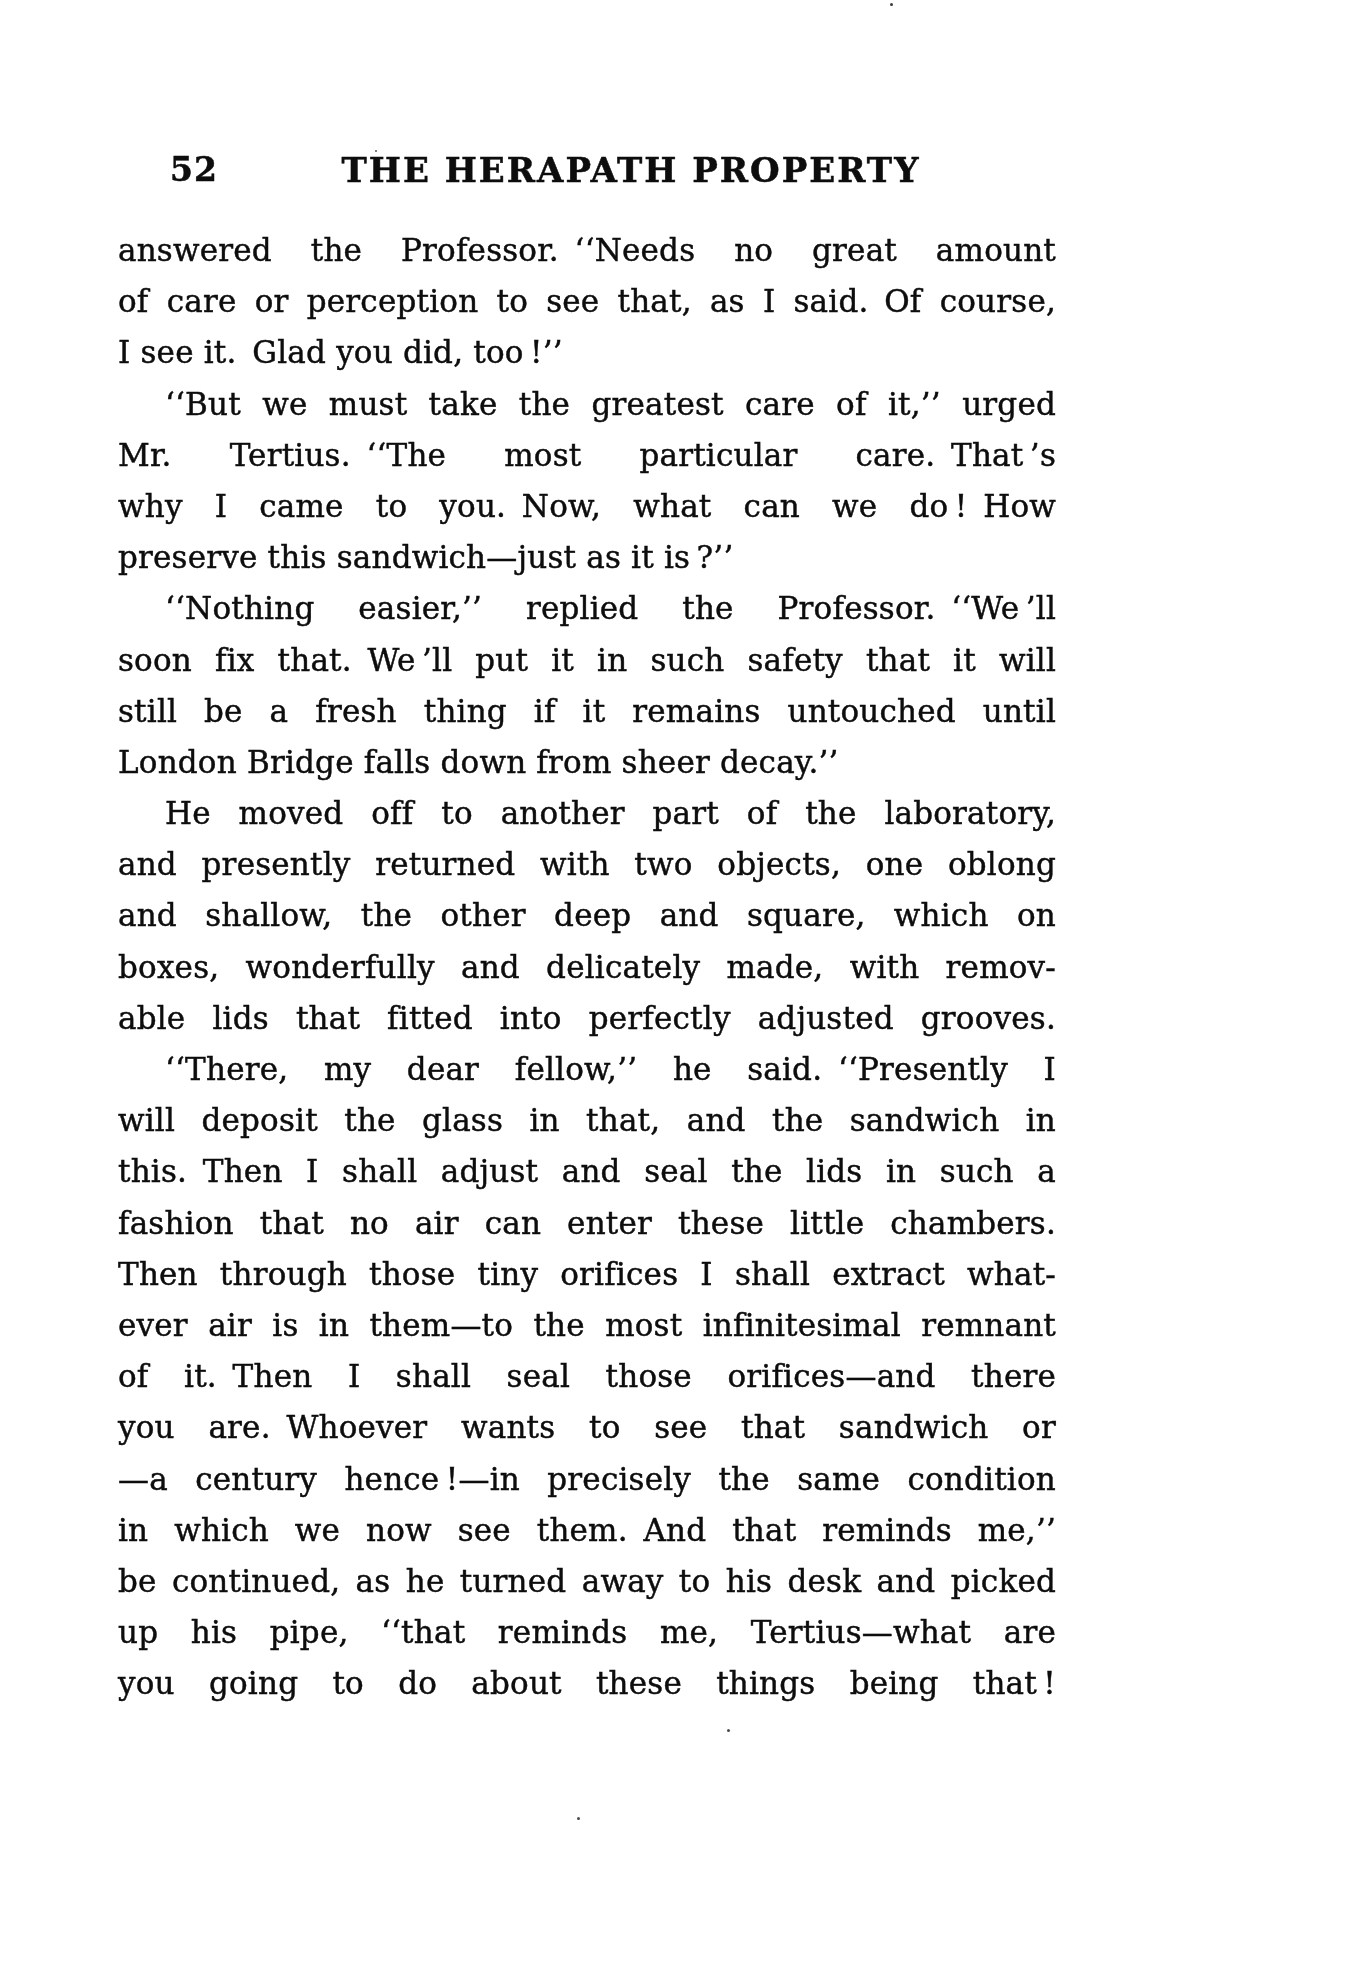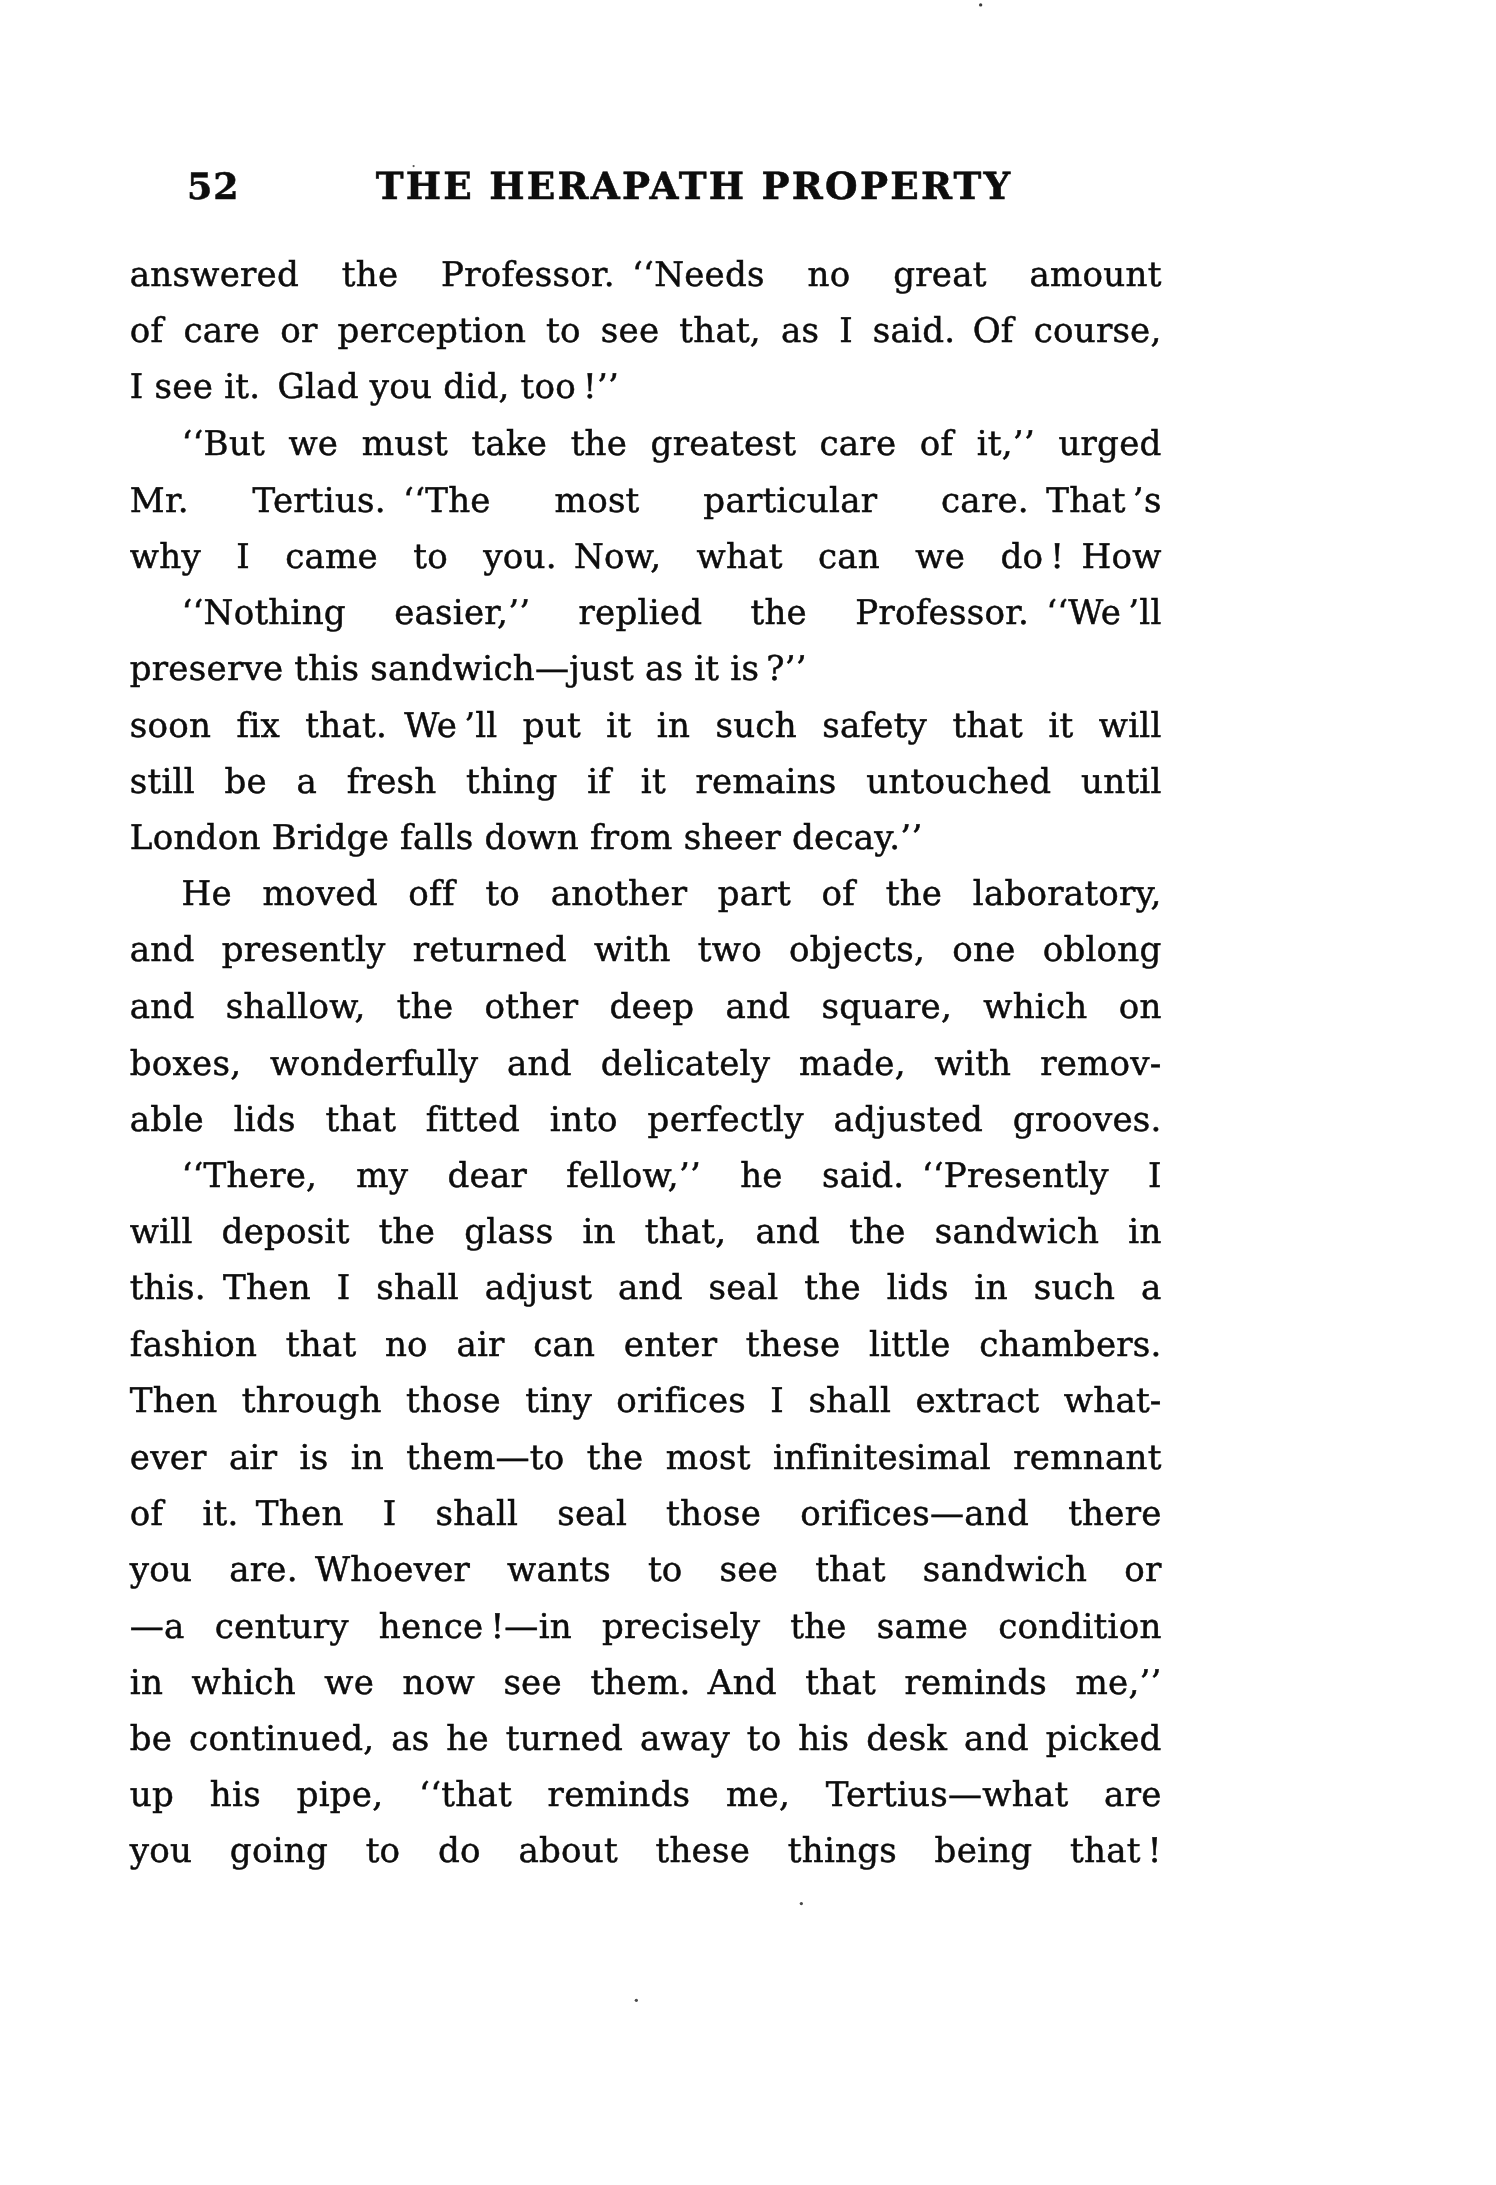--- a/index.html
+++ b/index.html
@@ -94,22 +94,22 @@
     <span class="running-title">THE HERAPATH PROPERTY</span>
   </div>
 
   <div class="page-text">
       <div class="line j">answered the Professor. ‘‘Needs no great amount</div>
       <div class="line j">of care or perception to see that, as I said. Of course,</div>
       <div class="line short">I see it. Glad you did, too !’’</div>
       <div class="line j ind">‘‘But we must take the greatest care of it,’’ urged</div>
       <div class="line j">Mr. Tertius. ‘‘The most particular care. That ’s</div>
       <div class="line j">why I came to you. Now, what can we do ! How</div>
+      <div class="line short">preserve this sandwich—just as it is ?’’</div>
       <div class="line j ind">‘‘Nothing easier,’’ replied the Professor. ‘‘We ’ll</div>
-      <div class="line short">preserve this sandwich—just as it is ?’’</div>
       <div class="line j">soon fix that. We ’ll put it in such safety that it will</div>
       <div class="line j">still be a fresh thing if it remains untouched until</div>
       <div class="line short">London Bridge falls down from sheer decay.’’</div>
       <div class="line j ind">He moved off to another part of the laboratory,</div>
       <div class="line j">and presently returned with two objects, one oblong</div>
       <div class="line j">and shallow, the other deep and square, which on</div>
       <div class="line j">boxes, wonderfully and delicately made, with remov-</div>
       <div class="line j">able lids that fitted into perfectly adjusted grooves.</div>
       <div class="line j ind">‘‘There, my dear fellow,’’ he said. ‘‘Presently I</div>
       <div class="line j">will deposit the glass in that, and the sandwich in</div>

